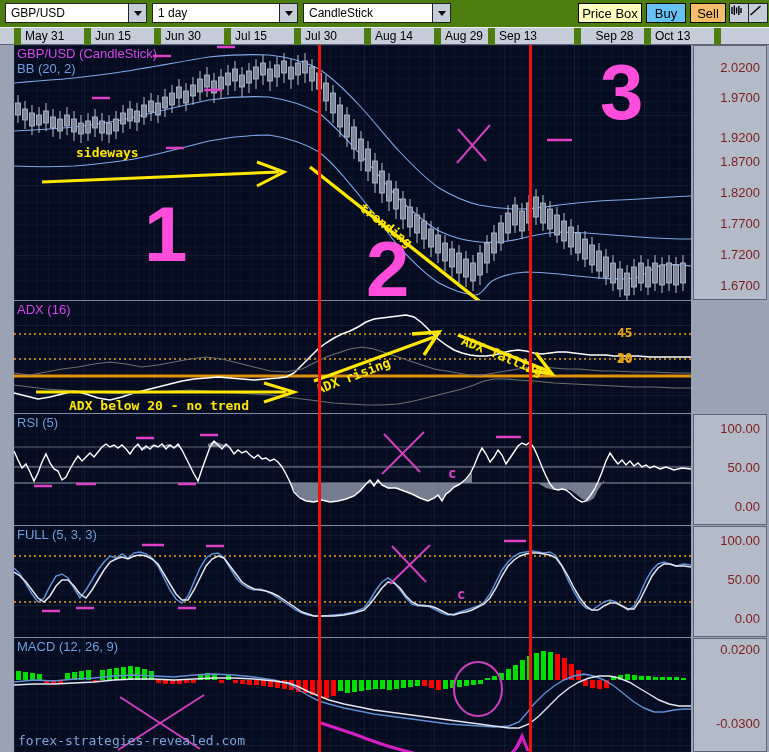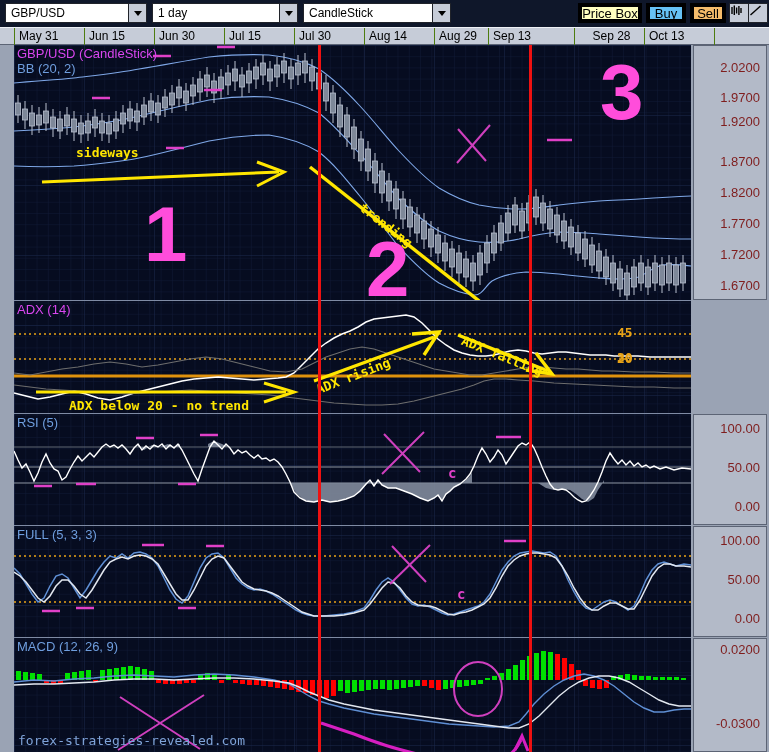--- a/index.html
+++ b/index.html
@@ -2,50 +2,50 @@
 <html><head>
 <meta charset="utf-8">
 <style>
   html,body{margin:0;padding:0;background:#8a95a8;}
   body{width:769px;height:752px;overflow:hidden;
        font-family:"DejaVu Sans Mono","Liberation Mono",monospace;}
   #app{position:relative;width:769px;height:752px;background:#9aa3b4;}
 
   
   #toolbar{position:absolute;left:0;top:0;width:769px;height:27px;
-           background:#0f172a;border-bottom:1px solid #6d7688;}
+           background:#4d7c0f;border-bottom:1px solid #6d7688;}
   .combo{position:absolute;top:3px;height:20px;background:#fff;
          border:1px solid #20232a;box-sizing:border-box;display:flex;align-items:stretch;}
   .combo .cval{flex:1;font:12px "Liberation Sans",sans-serif;color:#000;
                padding:2px 0 0 5px;white-space:nowrap;overflow:hidden;}
   .combo .carrow{width:17px;border-left:1px solid #20232a;background:#c6ccd8;
                  display:flex;align-items:center;justify-content:center;}
   .combo .carrow i{display:block;width:0;height:0;border-left:4px solid transparent;
                    border-right:4px solid transparent;border-top:5px solid #000;}
   #cb-sym{left:5px;width:142px;}
   #cb-per{left:152px;width:146px;}
   #cb-type{left:303px;width:148px;}
 
-  .tbtn{position:absolute;top:3px;height:20px;border:4px solid #000000;
+  .tbtn{position:absolute;top:3px;height:20px;border:1px solid #000000;
         box-sizing:border-box;font:13px "Liberation Sans",sans-serif;color:#000;
         display:flex;align-items:center;justify-content:center;}
   #bt-pricebox{left:578px;width:64px;background:#ffffc0;}
   #bt-buy{left:646px;width:40px;background:#66c2f5;}
   #bt-sell{left:690px;width:36px;background:#f5bc6b;}
   .ibtn{position:absolute;top:3px;height:20px;width:20px;border:1px solid #20232a;
         box-sizing:border-box;background:#c6ccd8;display:flex;align-items:center;justify-content:center;}
   #ib-bars{left:729px;}
   #ib-line{left:748px;}
 
   
   #dateaxis{position:absolute;left:0;top:27px;width:769px;height:18px;
             background:#c6ccd8;border-top:1px solid #eef1f6;border-bottom:1px solid #5c6475;
             box-sizing:border-box;}
   .dtick{position:absolute;top:0;height:17px;font:12px "Liberation Sans",sans-serif;
-         color:#000;padding-left:4px;border-left:1px solid #4d7c0f;box-sizing:border-box;
+         color:#000;padding-left:4px;border-left:7px solid #4d7c0f;box-sizing:border-box;
          line-height:16px;}
 
   
   #body{position:absolute;left:0;top:45px;width:769px;height:707px;background:#0b1228;}
   #plotarea{position:absolute;left:14px;top:0;width:677px;height:707px;overflow:hidden;background:#060c20;}
   #leftgutter{position:absolute;left:0;top:0;width:14px;height:707px;background:#9aa3b4;}
   #rightaxis{position:absolute;left:691px;top:0;width:78px;height:707px;background:#9aa3b4;}
 
   .axisbox{position:absolute;left:2px;width:74px;background:#b3bac8;
            border:1px solid #5c6475;box-sizing:border-box;}
@@ -405,21 +405,21 @@
           </g>
           <g stroke="#ffe600" stroke-width="3.4" fill="none">
             <path d="M300,80 L420,36"></path>
             <path d="M398,33 L425,31 L410,54"></path>
           </g>
           <g stroke="#ffe600" stroke-width="3.4" fill="none">
             <path d="M444,34 L534,70"></path>
             <path d="M512,69 L538,73 L522,52"></path>
           </g>
         </svg>
-        <div class="ptitle t-white" style="top:1px;">ADX (14)</div>
+        <div class="ptitle t-white" style="top:1px;">ADX (16)</div>
         <div class="anno o-lvl" style="left:603px;top:24px;">45</div>
         <div class="anno o-lvl" style="left:603px;top:49px;">30</div>
         <div class="anno o-lvl" style="left:603px;top:50px;">20</div>
         <div class="anno y-txt" style="left:55px;top:97px;">ADX below 20 - no trend</div>
         <div class="anno y-txt" style="left:300px;top:82px;transform:rotate(-21deg);transform-origin:left top;">ADX rising</div>
         <div class="anno y-txt" style="left:451px;top:32px;transform:rotate(22deg);transform-origin:left top;">ADX falling</div>
       </div>
 
       <div class="sep" style="top:368px;"></div>
 
@@ -598,21 +598,21 @@
       </div>
 
       <div class="vline" style="left:304px;height:707px;"></div>
       <div class="vline" style="left:515px;height:707px;"></div>
     </div>
 
     <div id="rightaxis">
       <div class="axisbox" style="top:0;height:255px;">
         <div class="alabel" style="top:14px;">2.0200</div>
         <div class="alabel" style="top:44px;">1.9700</div>
-        <div class="alabel" style="top:68px;margin-left:48px;">1.9200</div>
+        <div class="alabel" style="top:84px;margin-left:48px;">1.9200</div>
         <div class="alabel" style="top:108px;">1.8700</div>
         <div class="alabel" style="top:139px;">1.8200</div>
         <div class="alabel" style="top:170px;">1.7700</div>
         <div class="alabel" style="top:201px;">1.7200</div>
         <div class="alabel" style="top:232px;">1.6700</div>
       </div>
       <div class="axisbox" style="top:369px;height:111px;">
         <div class="alabel" style="top:6px;">100.00</div>
         <div class="alabel" style="top:45px;">50.00</div>
         <div class="alabel" style="top:84px;">0.00</div>

